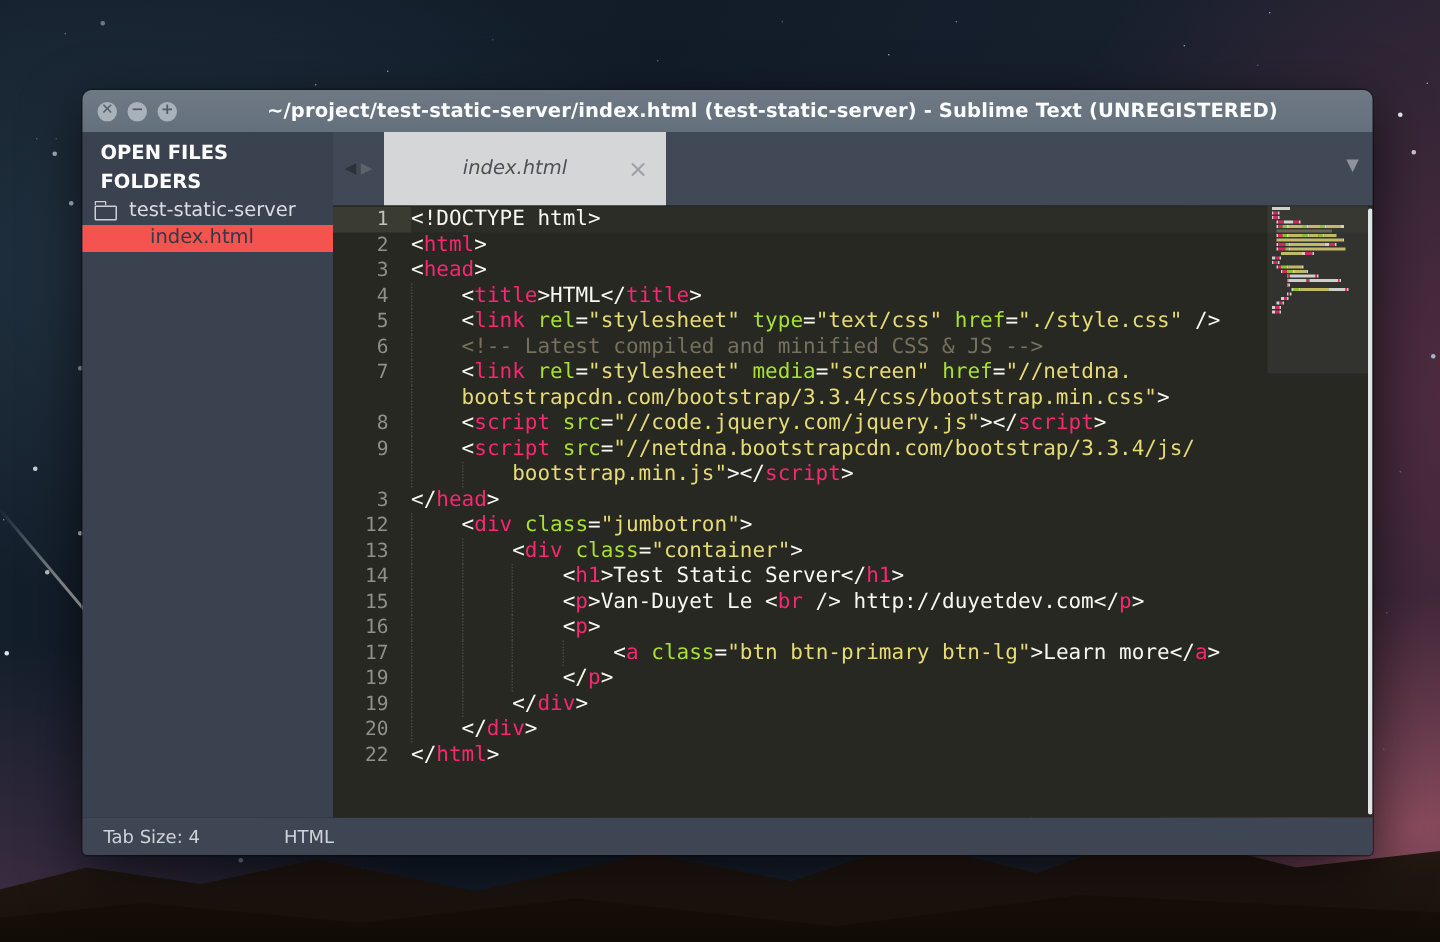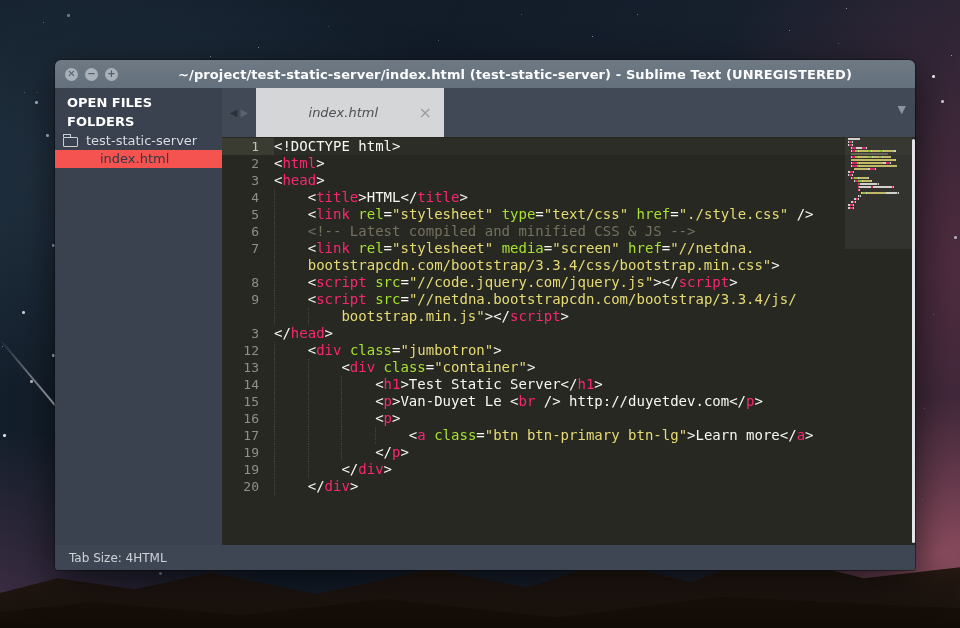--- a/index.html
+++ b/index.html
@@ -88,21 +88,21 @@
   .mm-view{position:absolute;top:-1px;left:-3px;right:-2px;height:112px;background:rgba(255,255,255,.055);}
   .mrow{height:2px;margin-bottom:1px;display:flex;}
   .mseg{height:2px;flex:none;opacity:.8;}
   .scrollbar{position:absolute;top:2px;right:0px;width:3px;bottom:2px;background:#e2e5e8;border-radius:2px;}
   
   .statusbar{
     height:25px;flex:none;background:#3f4653;color:#ced3d9;font-size:12px;
     display:flex;align-items:center;padding:0 14px;border-radius:0 0 3px 3px;
   }
   .status-left{flex:1;}
-  .status-tabsize{}
+  .status-tabsize{margin-right:56px;}
   .status-syntax{margin-right:30px;}
 </style>
 </head>
 <body>
 
 <div class="sky">
   <div class="stars" id="stars1" style="box-shadow: rgba(185, 205, 225, 0.72) 559px 311px 0px 0px, rgba(185, 205, 225, 0.39) 722px 413px 0px 0px, rgba(185, 205, 225, 0.9) 47px 135px 0px 1px, rgba(185, 205, 225, 0.45) 681px 402px 0px 0px, rgba(185, 205, 225, 0.8) 100px 539px 0px 0px, rgba(185, 205, 225, 0.33) 433px 168px 0px 0px, rgba(185, 205, 225, 0.37) 735px 577px 0px 0px, rgba(185, 205, 225, 0.46) 323px 389px 0px 1px, rgba(185, 205, 225, 0.61) 484px 461px 0px 1px, rgba(185, 205, 225, 0.69) 2px 346px 0px 0px, rgba(185, 205, 225, 0.44) 673px 512px 0px 0px, rgba(185, 205, 225, 0.38) 802px 256px 0px 0px, rgba(185, 205, 225, 0.59) 812px 173px 0px 1px, rgba(185, 205, 225, 0.44) 24px 92px 0px 0px, rgba(185, 205, 225, 0.65) 312px 368px 0px 0px, rgba(185, 205, 225, 0.35) 774px 364px 0px 0px, rgba(185, 205, 225, 0.89) 258px 47px 0px 0px, rgba(185, 205, 225, 0.55) 229px 488px 0px 1px, rgba(185, 205, 225, 0.51) 68px 15px 0px 1px, rgba(185, 205, 225, 0.53) 521px 596px 0px 0px, rgba(185, 205, 225, 0.31) 340px 377px 0px 0px, rgba(185, 205, 225, 0.4) 726px 259px 0px 0px, rgba(185, 205, 225, 0.68) 654px 317px 0px 0px, rgba(185, 205, 225, 0.31) 466px 250px 0px 1px, rgba(185, 205, 225, 0.89) 316px 324px 0px 1px, rgba(185, 205, 225, 0.87) 790px 357px 0px 1px, rgba(185, 205, 225, 0.36) 561px 357px 0px 1px, rgba(185, 205, 225, 0.77) 798px 401px 0px 0px, rgba(185, 205, 225, 0.38) 617px 520px 0px 0px, rgba(185, 205, 225, 0.51) 438px 40px 0px 0px, rgba(185, 205, 225, 0.35) 679px 304px 0px 1px, rgba(185, 205, 225, 0.32) 516px 268px 0px 0px, rgba(185, 205, 225, 0.67) 910px 561px 0px 0px, rgba(185, 205, 225, 0.44) 502px 276px 0px 0px, rgba(185, 205, 225, 0.89) 210px 56px 0px 0px, rgba(185, 205, 225, 0.47) 609px 138px 0px 0px, rgba(185, 205, 225, 0.34) 679px 531px 0px 1px, rgba(185, 205, 225, 0.44) 524px 460px 0px 0px, rgba(185, 205, 225, 0.32) 733px 563px 0px 1px, rgba(185, 205, 225, 0.44) 233px 108px 0px 0px, rgba(185, 205, 225, 0.42) 738px 157px 0px 1px, rgba(185, 205, 225, 0.31) 328px 26px 0px 0px, rgba(185, 205, 225, 0.42) 838px 43px 0px 0px, rgba(185, 205, 225, 0.63) 747px 190px 0px 0px, rgba(185, 205, 225, 0.7) 409px 415px 0px 0px, rgba(185, 205, 225, 0.78) 394px 187px 0px 0px, rgba(185, 205, 225, 0.34) 878px 235px 0px 1px, rgba(185, 205, 225, 0.84) 854px 334px 0px 0px, rgba(185, 205, 225, 0.33) 790px 500px 0px 0px, rgba(185, 205, 225, 0.58) 378px 240px 0px 1px, rgba(185, 205, 225, 0.7) 651px 368px 0px 0px, rgba(185, 205, 225, 0.64) 637px 14px 0px 0px, rgba(185, 205, 225, 0.31) 294px 97px 0px 1px, rgba(185, 205, 225, 0.4) 178px 423px 0px 1px, rgba(185, 205, 225, 0.3) 659px 78px 0px 1px, rgba(185, 205, 225, 0.51) 139px 506px 0px 0px, rgba(185, 205, 225, 0.68) 365px 412px 0px 0px, rgba(185, 205, 225, 0.3) 792px 399px 0px 0px, rgba(185, 205, 225, 0.61) 43px 22px 0px 0px, rgba(185, 205, 225, 0.53) 171px 447px 0px 0px, rgba(185, 205, 225, 0.73) 90px 166px 0px 0px, rgba(185, 205, 225, 0.56) 156px 384px 0px 0px, rgba(185, 205, 225, 0.36) 843px 74px 0px 0px, rgba(185, 205, 225, 0.48) 933px 314px 0px 0px, rgba(185, 205, 225, 0.34) 557px 422px 0px 0px, rgba(185, 205, 225, 0.51) 63px 319px 0px 0px, rgba(185, 205, 225, 0.46) 187px 373px 0px 1px, rgba(185, 205, 225, 0.58) 552px 254px 0px 1px, rgba(185, 205, 225, 0.74) 437px 63px 0px 0px, rgba(185, 205, 225, 0.82) 789px 30px 0px 0px, rgba(185, 205, 225, 0.36) 704px 395px 0px 0px, rgba(185, 205, 225, 0.45) 868px 374px 0px 0px, rgba(185, 205, 225, 0.79) 634px 259px 0px 0px, rgba(185, 205, 225, 0.88) 592px 36px 0px 0px, rgba(185, 205, 225, 0.35) 37px 92px 0px 0px, rgba(185, 205, 225, 0.62) 890px 159px 0px 0px, rgba(185, 205, 225, 0.41) 646px 336px 0px 1px, rgba(185, 205, 225, 0.75) 605px 350px 0px 0px, rgba(185, 205, 225, 0.38) 696px 547px 0px 0px, rgba(185, 205, 225, 0.38) 896px 107px 0px 0px, rgba(185, 205, 225, 0.32) 821px 237px 0px 1px, rgba(185, 205, 225, 0.5) 288px 323px 0px 0px, rgba(185, 205, 225, 0.49) 331px 185px 0px 0px, rgba(185, 205, 225, 0.74) 53px 245px 0px 1px, rgba(185, 205, 225, 0.48) 734px 542px 0px 1px, rgba(185, 205, 225, 0.41) 268px 149px 0px 0px, rgba(185, 205, 225, 0.53) 241px 580px 0px 1px, rgba(185, 205, 225, 0.66) 830px 378px 0px 0px, rgba(185, 205, 225, 0.38) 914px 146px 0px 0px, rgba(185, 205, 225, 0.79) 736px 345px 0px 1px, rgba(185, 205, 225, 0.83) 108px 108px 0px 0px, rgba(185, 205, 225, 0.69) 92px 587px 0px 0px, rgba(185, 205, 225, 0.57) 577px 205px 0px 0px, rgba(185, 205, 225, 0.32) 122px 556px 0px 0px, rgba(185, 205, 225, 0.75) 555px 192px 0px 1px, rgba(185, 205, 225, 0.82) 320px 377px 0px 0px, rgba(185, 205, 225, 0.6) 608px 547px 0px 0px, rgba(185, 205, 225, 0.49) 850px 96px 0px 1px, rgba(185, 205, 225, 0.76) 309px 232px 0px 1px, rgba(185, 205, 225, 0.77) 452px 515px 0px 0px, rgba(185, 205, 225, 0.87) 846px 8px 0px 0px, rgba(185, 205, 225, 0.58) 751px 172px 0px 0px, rgba(185, 205, 225, 0.69) 439px 250px 0px 1px, rgba(185, 205, 225, 0.76) 687px 239px 0px 0px, rgba(185, 205, 225, 0.64) 831px 70px 0px 0px, rgba(185, 205, 225, 0.85) 837px 177px 0px 1px, rgba(185, 205, 225, 0.36) 922px 499px 0px 0px, rgba(185, 205, 225, 0.86) 350px 189px 0px 0px, rgba(185, 205, 225, 0.45) 924px 408px 0px 0px, rgba(185, 205, 225, 0.74) 326px 64px 0px 0px, rgba(185, 205, 225, 0.84) 955px 237px 0px 1px, rgba(185, 205, 225, 0.81) 766px 191px 0px 0px, rgba(185, 205, 225, 0.41) 547px 254px 0px 0px, rgba(185, 205, 225, 0.56) 160px 573px 0px 1px, rgba(185, 205, 225, 0.72) 274px 561px 0px 0px, rgba(185, 205, 225, 0.81) 595px 258px 0px 0px, rgba(185, 205, 225, 0.34) 342px 122px 0px 0px, rgba(185, 205, 225, 0.41) 446px 260px 0px 1px, rgba(185, 205, 225, 0.36) 340px 179px 0px 1px, rgba(185, 205, 225, 0.44) 183px 506px 0px 1px, rgba(185, 205, 225, 0.57) 897px 253px 0px 0px, rgba(185, 205, 225, 0.85) 723px 454px 0px 1px, rgba(185, 205, 225, 0.69) 794px 453px 0px 0px, rgba(185, 205, 225, 0.81) 509px 530px 0px 0px, rgba(185, 205, 225, 0.46) 790px 165px 0px 1px, rgba(185, 205, 225, 0.4) 155px 551px 0px 0px, rgba(185, 205, 225, 0.42) 521px 14px 0px 0px, rgba(185, 205, 225, 0.72) 653px 508px 0px 0px, rgba(185, 205, 225, 0.84) 36px 102px 0px 1px, rgba(185, 205, 225, 0.82) 725px 229px 0px 0px, rgba(185, 205, 225, 0.31) 543px 209px 0px 0px, rgba(185, 205, 225, 0.79) 827px 454px 0px 0px, rgba(185, 205, 225, 0.72) 507px 288px 0px 0px, rgba(185, 205, 225, 0.76) 625px 452px 0px 0px, rgba(185, 205, 225, 0.41) 760px 544px 0px 0px, rgba(185, 205, 225, 0.63) 612px 214px 0px 0px, rgba(185, 205, 225, 0.87) 951px 55px 0px 0px, rgba(185, 205, 225, 0.42) 313px 386px 0px 1px, rgba(185, 205, 225, 0.67) 816px 248px 0px 0px, rgba(185, 205, 225, 0.6) 211px 269px 0px 1px, rgba(185, 205, 225, 0.43) 751px 84px 0px 0px, rgba(185, 205, 225, 0.67) 140px 494px 0px 0px, rgba(185, 205, 225, 0.36) 848px 323px 0px 0px, rgba(185, 205, 225, 0.75) 143px 406px 0px 0px, rgba(185, 205, 225, 0.65) 533px 305px 0px 0px, rgba(185, 205, 225, 0.74) 767px 207px 0px 0px, rgba(185, 205, 225, 0.75) 417px 220px 0px 1px, rgba(185, 205, 225, 0.58) 459px 165px 0px 1px, rgba(185, 205, 225, 0.41) 78px 273px 0px 1px, rgba(185, 205, 225, 0.87) 687px 544px 0px 0px;"></div>
   <div class="stars2" id="stars2" style="box-shadow: rgba(255, 255, 255, 0.87) 4px 435px 0px 1px, rgba(255, 255, 255, 0.94) 265px 228px 0px 1px, rgba(255, 255, 255, 0.97) 315px 281px 0px 1px, rgba(255, 255, 255, 0.91) 386px 287px 0px 1px, rgba(255, 255, 255, 0.86) 569px 415px 0px 1px, rgb(255, 255, 255) 176px 88px 0px 1px, rgba(255, 255, 255, 0.84) 136px 391px 0px 1px, rgba(255, 255, 255, 0.72) 782px 377px 0px 1px, rgba(255, 255, 255, 0.86) 352px 70px 0px 1px, rgba(255, 255, 255, 0.84) 509px 499px 0px 1px, rgba(255, 255, 255, 0.71) 253px 289px 0px 1px, rgba(255, 255, 255, 0.77) 622px 443px 0px 1px, rgba(255, 255, 255, 0.95) 795px 125px 0px 1px, rgba(255, 255, 255, 0.78) 870px 157px 0px 1px, rgba(255, 255, 255, 0.72) 656px 535px 0px 1px, rgba(255, 255, 255, 0.71) 31px 381px 0px 1px, rgba(255, 255, 255, 0.71) 53px 355px 0px 1px, rgba(255, 255, 255, 0.79) 23px 312px 0px 1px, rgb(255, 255, 255) 113px 265px 0px 1px, rgba(255, 255, 255, 0.95) 704px 261px 0px 1px, rgba(255, 255, 255, 0.78) 768px 265px 0px 1px, rgba(255, 255, 255, 0.73) 714px 275px 0px 1px, rgba(255, 255, 255, 0.74) 942px 101px 0px 1px, rgba(255, 255, 255, 0.84) 77px 338px 0px 1px, rgba(255, 255, 255, 0.8) 223px 472px 0px 1px, rgba(255, 255, 255, 0.98) 526px 498px 0px 1px, rgba(255, 255, 255, 0.91) 933px 76px 0px 1px, rgba(255, 255, 255, 0.71) 266px 245px 0px 1px;"></div>
   <div class="shooting-star"></div>
   <div class="mtn mtn-back"></div>
@@ -158,20 +158,21 @@
             <div class="crow"><span class="ln">3</span><span class="ctext"><span style="color: rgb(248, 248, 242);">&lt;/</span><span style="color: rgb(249, 38, 114);">head</span><span style="color: rgb(248, 248, 242);">&gt;</span></span></div>
             <div class="crow"><span class="ln">12</span><span class="ctext"><i class="guide" style="left: 0ch;"></i><span style="color: rgb(248, 248, 242);">    &lt;</span><span style="color: rgb(249, 38, 114);">div</span><span style="color: rgb(248, 248, 242);"> </span><span style="color: rgb(166, 226, 46);">class</span><span style="color: rgb(248, 248, 242);">=</span><span style="color: rgb(230, 219, 116);">"jumbotron"</span><span style="color: rgb(248, 248, 242);">&gt;</span></span></div>
             <div class="crow"><span class="ln">13</span><span class="ctext"><i class="guide" style="left: 0ch;"></i><i class="guide" style="left: 4ch;"></i><span style="color: rgb(248, 248, 242);">        &lt;</span><span style="color: rgb(249, 38, 114);">div</span><span style="color: rgb(248, 248, 242);"> </span><span style="color: rgb(166, 226, 46);">class</span><span style="color: rgb(248, 248, 242);">=</span><span style="color: rgb(230, 219, 116);">"container"</span><span style="color: rgb(248, 248, 242);">&gt;</span></span></div>
             <div class="crow"><span class="ln">14</span><span class="ctext"><i class="guide" style="left: 0ch;"></i><i class="guide" style="left: 4ch;"></i><i class="guide" style="left: 8ch;"></i><span style="color: rgb(248, 248, 242);">            &lt;</span><span style="color: rgb(249, 38, 114);">h1</span><span style="color: rgb(248, 248, 242);">&gt;Test Static Server&lt;/</span><span style="color: rgb(249, 38, 114);">h1</span><span style="color: rgb(248, 248, 242);">&gt;</span></span></div>
             <div class="crow"><span class="ln">15</span><span class="ctext"><i class="guide" style="left: 0ch;"></i><i class="guide" style="left: 4ch;"></i><i class="guide" style="left: 8ch;"></i><span style="color: rgb(248, 248, 242);">            &lt;</span><span style="color: rgb(249, 38, 114);">p</span><span style="color: rgb(248, 248, 242);">&gt;Van-Duyet Le &lt;</span><span style="color: rgb(249, 38, 114);">br</span><span style="color: rgb(248, 248, 242);"> /&gt; http://duyetdev.com&lt;/</span><span style="color: rgb(249, 38, 114);">p</span><span style="color: rgb(248, 248, 242);">&gt;</span></span></div>
             <div class="crow"><span class="ln">16</span><span class="ctext"><i class="guide" style="left: 0ch;"></i><i class="guide" style="left: 4ch;"></i><i class="guide" style="left: 8ch;"></i><span style="color: rgb(248, 248, 242);">            &lt;</span><span style="color: rgb(249, 38, 114);">p</span><span style="color: rgb(248, 248, 242);">&gt;</span></span></div>
             <div class="crow"><span class="ln">17</span><span class="ctext"><i class="guide" style="left: 0ch;"></i><i class="guide" style="left: 4ch;"></i><i class="guide" style="left: 8ch;"></i><i class="guide" style="left: 12ch;"></i><span style="color: rgb(248, 248, 242);">                &lt;</span><span style="color: rgb(249, 38, 114);">a</span><span style="color: rgb(248, 248, 242);"> </span><span style="color: rgb(166, 226, 46);">class</span><span style="color: rgb(248, 248, 242);">=</span><span style="color: rgb(230, 219, 116);">"btn btn-primary btn-lg"</span><span style="color: rgb(248, 248, 242);">&gt;Learn more&lt;/</span><span style="color: rgb(249, 38, 114);">a</span><span style="color: rgb(248, 248, 242);">&gt;</span></span></div>
             <div class="crow"><span class="ln">19</span><span class="ctext"><i class="guide" style="left: 0ch;"></i><i class="guide" style="left: 4ch;"></i><i class="guide" style="left: 8ch;"></i><span style="color: rgb(248, 248, 242);">            &lt;/</span><span style="color: rgb(249, 38, 114);">p</span><span style="color: rgb(248, 248, 242);">&gt;</span></span></div>
             <div class="crow"><span class="ln">19</span><span class="ctext"><i class="guide" style="left: 0ch;"></i><i class="guide" style="left: 4ch;"></i><span style="color: rgb(248, 248, 242);">        &lt;/</span><span style="color: rgb(249, 38, 114);">div</span><span style="color: rgb(248, 248, 242);">&gt;</span></span></div>
             <div class="crow"><span class="ln">20</span><span class="ctext"><i class="guide" style="left: 0ch;"></i><span style="color: rgb(248, 248, 242);">    &lt;/</span><span style="color: rgb(249, 38, 114);">div</span><span style="color: rgb(248, 248, 242);">&gt;</span></span></div>
+            <div class="crow"><span class="ln">22</span><span class="ctext"><span style="color: rgb(248, 248, 242);">&lt;/</span><span style="color: rgb(249, 38, 114);">html</span><span style="color: rgb(248, 248, 242);">&gt;</span></span></div>
           </div>
         <div class="minimap">
           <div class="mm-view"></div>
           <div id="minimap-content">
               <div class="mrow">
                 <span class="mseg" style="width: 0px;"></span>
                 <span class="mseg" style="width: 12px; background: rgb(248, 248, 242);"></span>
               </div>
               <div class="mrow">
                 <span class="mseg" style="width: 0px;"></span>

